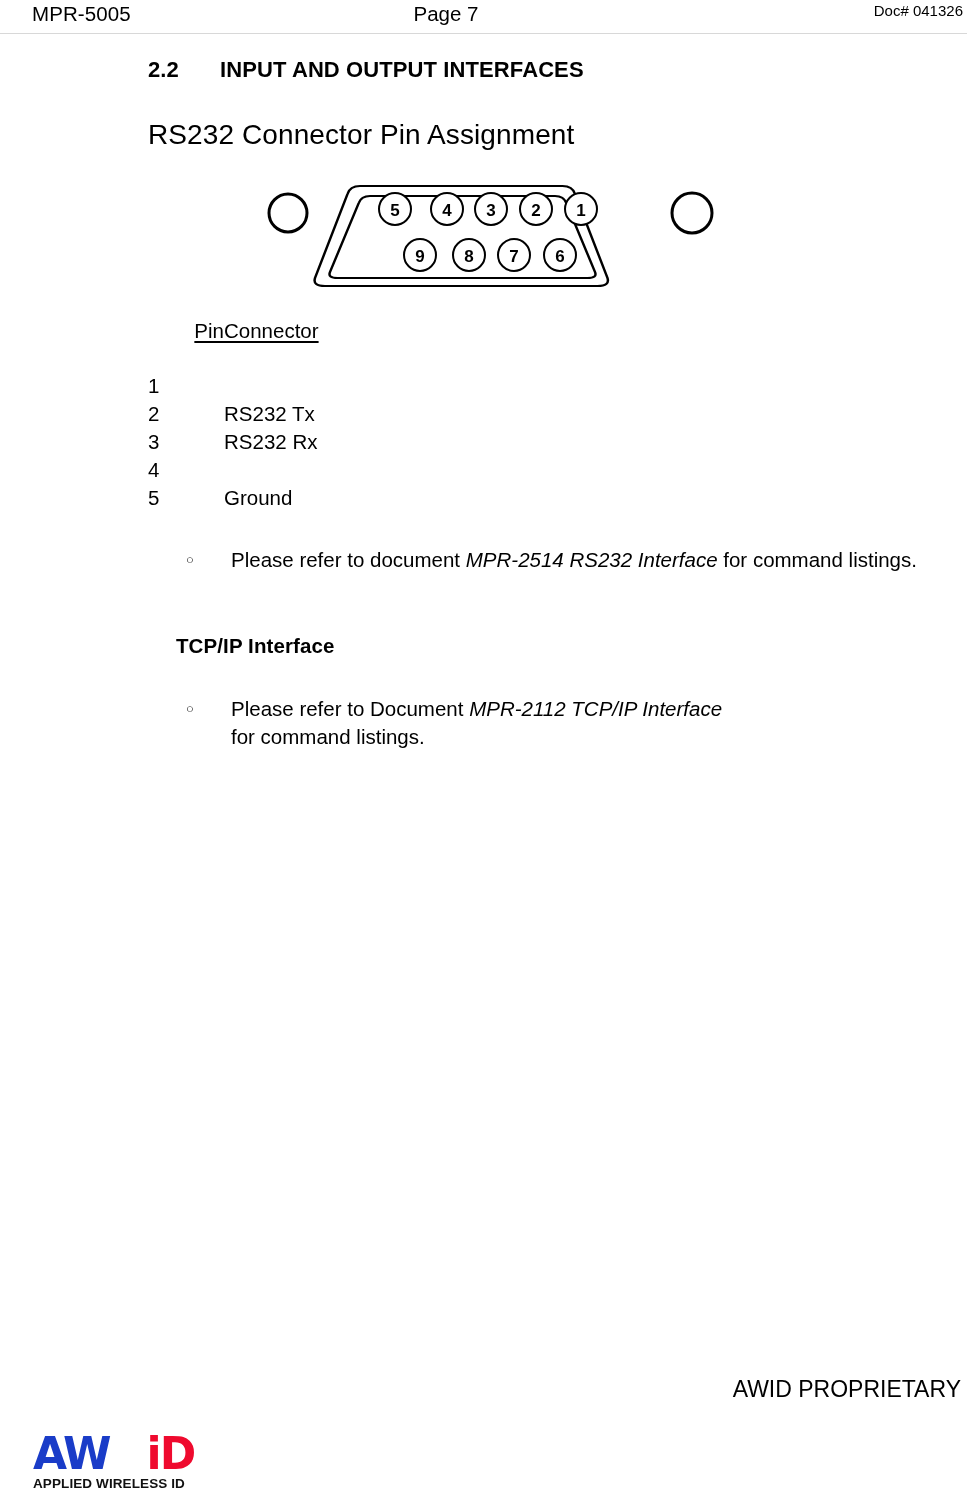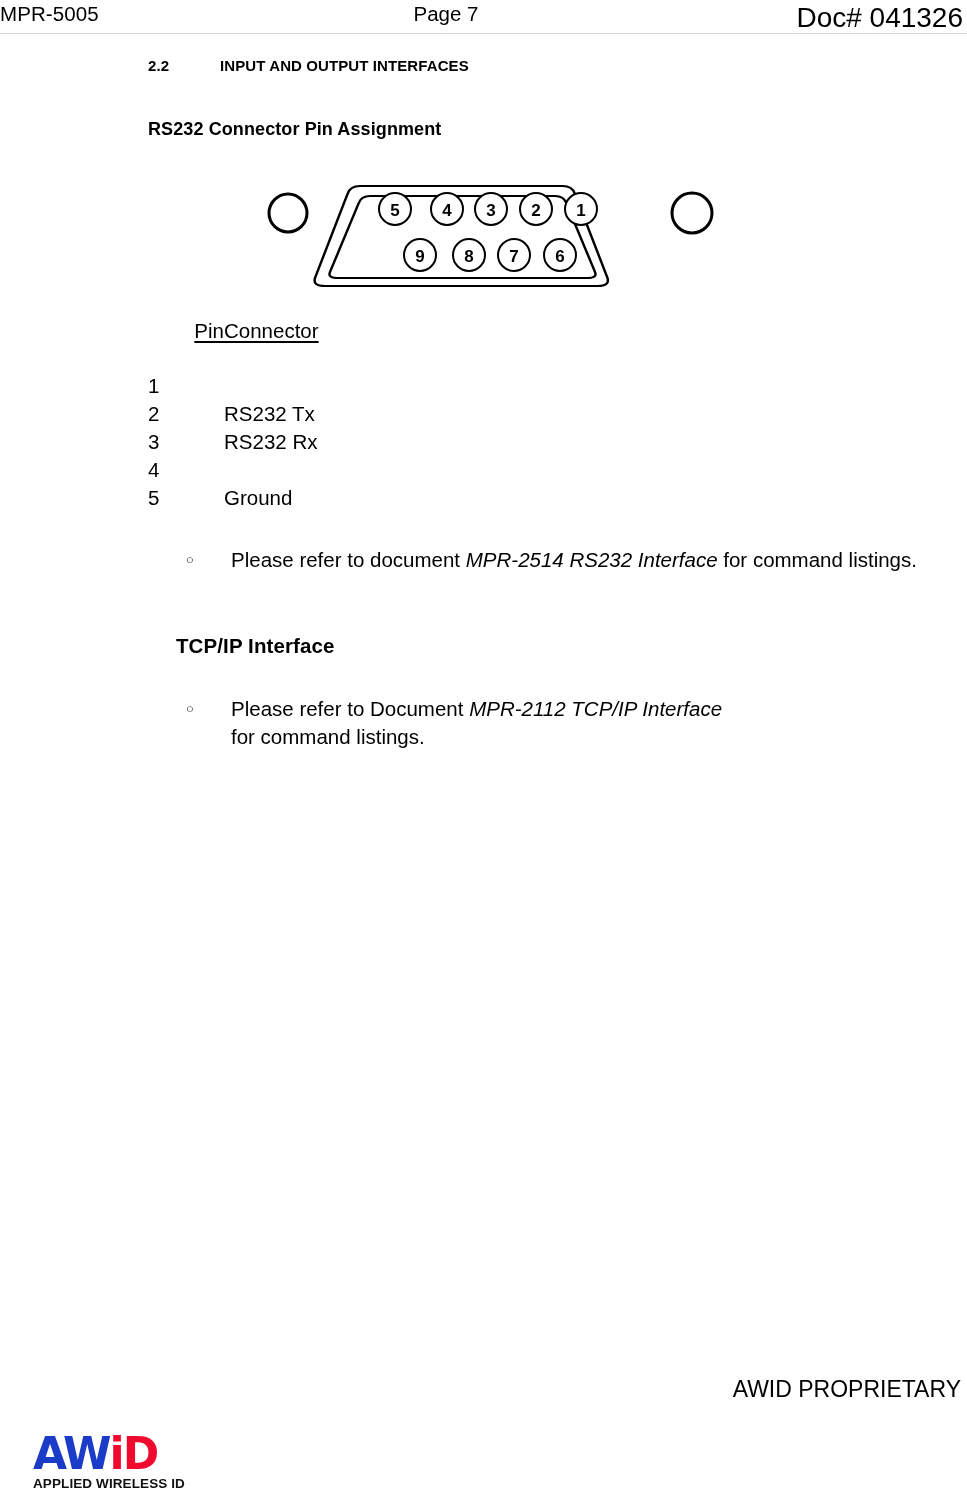--- a/index.html
+++ b/index.html
@@ -29,67 +29,68 @@
     display: flex;
     align-items: center;
   }
   .hdr-left {
     position: absolute;
     left: 0px;
     top: 2px;
     font-size: 20.5px;
     letter-spacing: 0.1px;
     white-space: nowrap;
+    padding-left: 32px;
   }
   .hdr-center {
     position: absolute;
     left: 0;
     top: 2px;
     width: 892px;
     text-align: center;
     font-size: 20.5px;
     white-space: nowrap;
   }
   .hdr-right {
     position: absolute;
     right: 4px;
     top: 2px;
-    font-size: 28px;
+    font-size: 15px;
     white-space: nowrap;
     text-align: right;
   }
   .hdr-rule {
     position: absolute;
     left: 0px;
     top: 33px;
     width: 967px;
     height: 1px;
     background: #d8d8d8;
   }
 
   
   .sec-heading {
     position: absolute;
     left: 148px;
     top: 57px;
-    font-size: 15px;
+    font-size: 22px;
     font-weight: bold;
     white-space: nowrap;
     letter-spacing: 0.1px;
   }
   .sec-heading .num {
     display: inline-block;
     width: 72px;
   }
   .sub-heading {
     position: absolute;
     left: 148px;
     top: 119px;
-    font-size: 18px;
-    font-weight: bold;
+    font-size: 28px;
+    font-weight: normal;
     white-space: nowrap;
     letter-spacing: 0.1px;
   }
   .sub-heading-2 {
     position: absolute;
     left: 148px;
     top: 634px;
     font-size: 20.5px;
     font-weight: bold;
     white-space: nowrap;
@@ -182,21 +183,21 @@
     left: 0;
     top: 8px;
     font-family: "DejaVu Sans", sans-serif;
     font-size: 44px;
     font-weight: bold;
     letter-spacing: -2px;
     line-height: 44px;
     white-space: nowrap;
   }
   .logo-word .aw { color: #1a3cc8; }
-  .logo-word .id { color: #ef0a2e; }
+  .logo-word .id { color: #ef0a2e; margin-left: 37px; }
   .logo-tag {
     position: absolute;
     left: 0px;
     top: 52px;
     font-family: "Liberation Sans", sans-serif;
     font-size: 13.5px;
     font-weight: bold;
     letter-spacing: 0.1px;
     color: #111111;
     white-space: nowrap;

